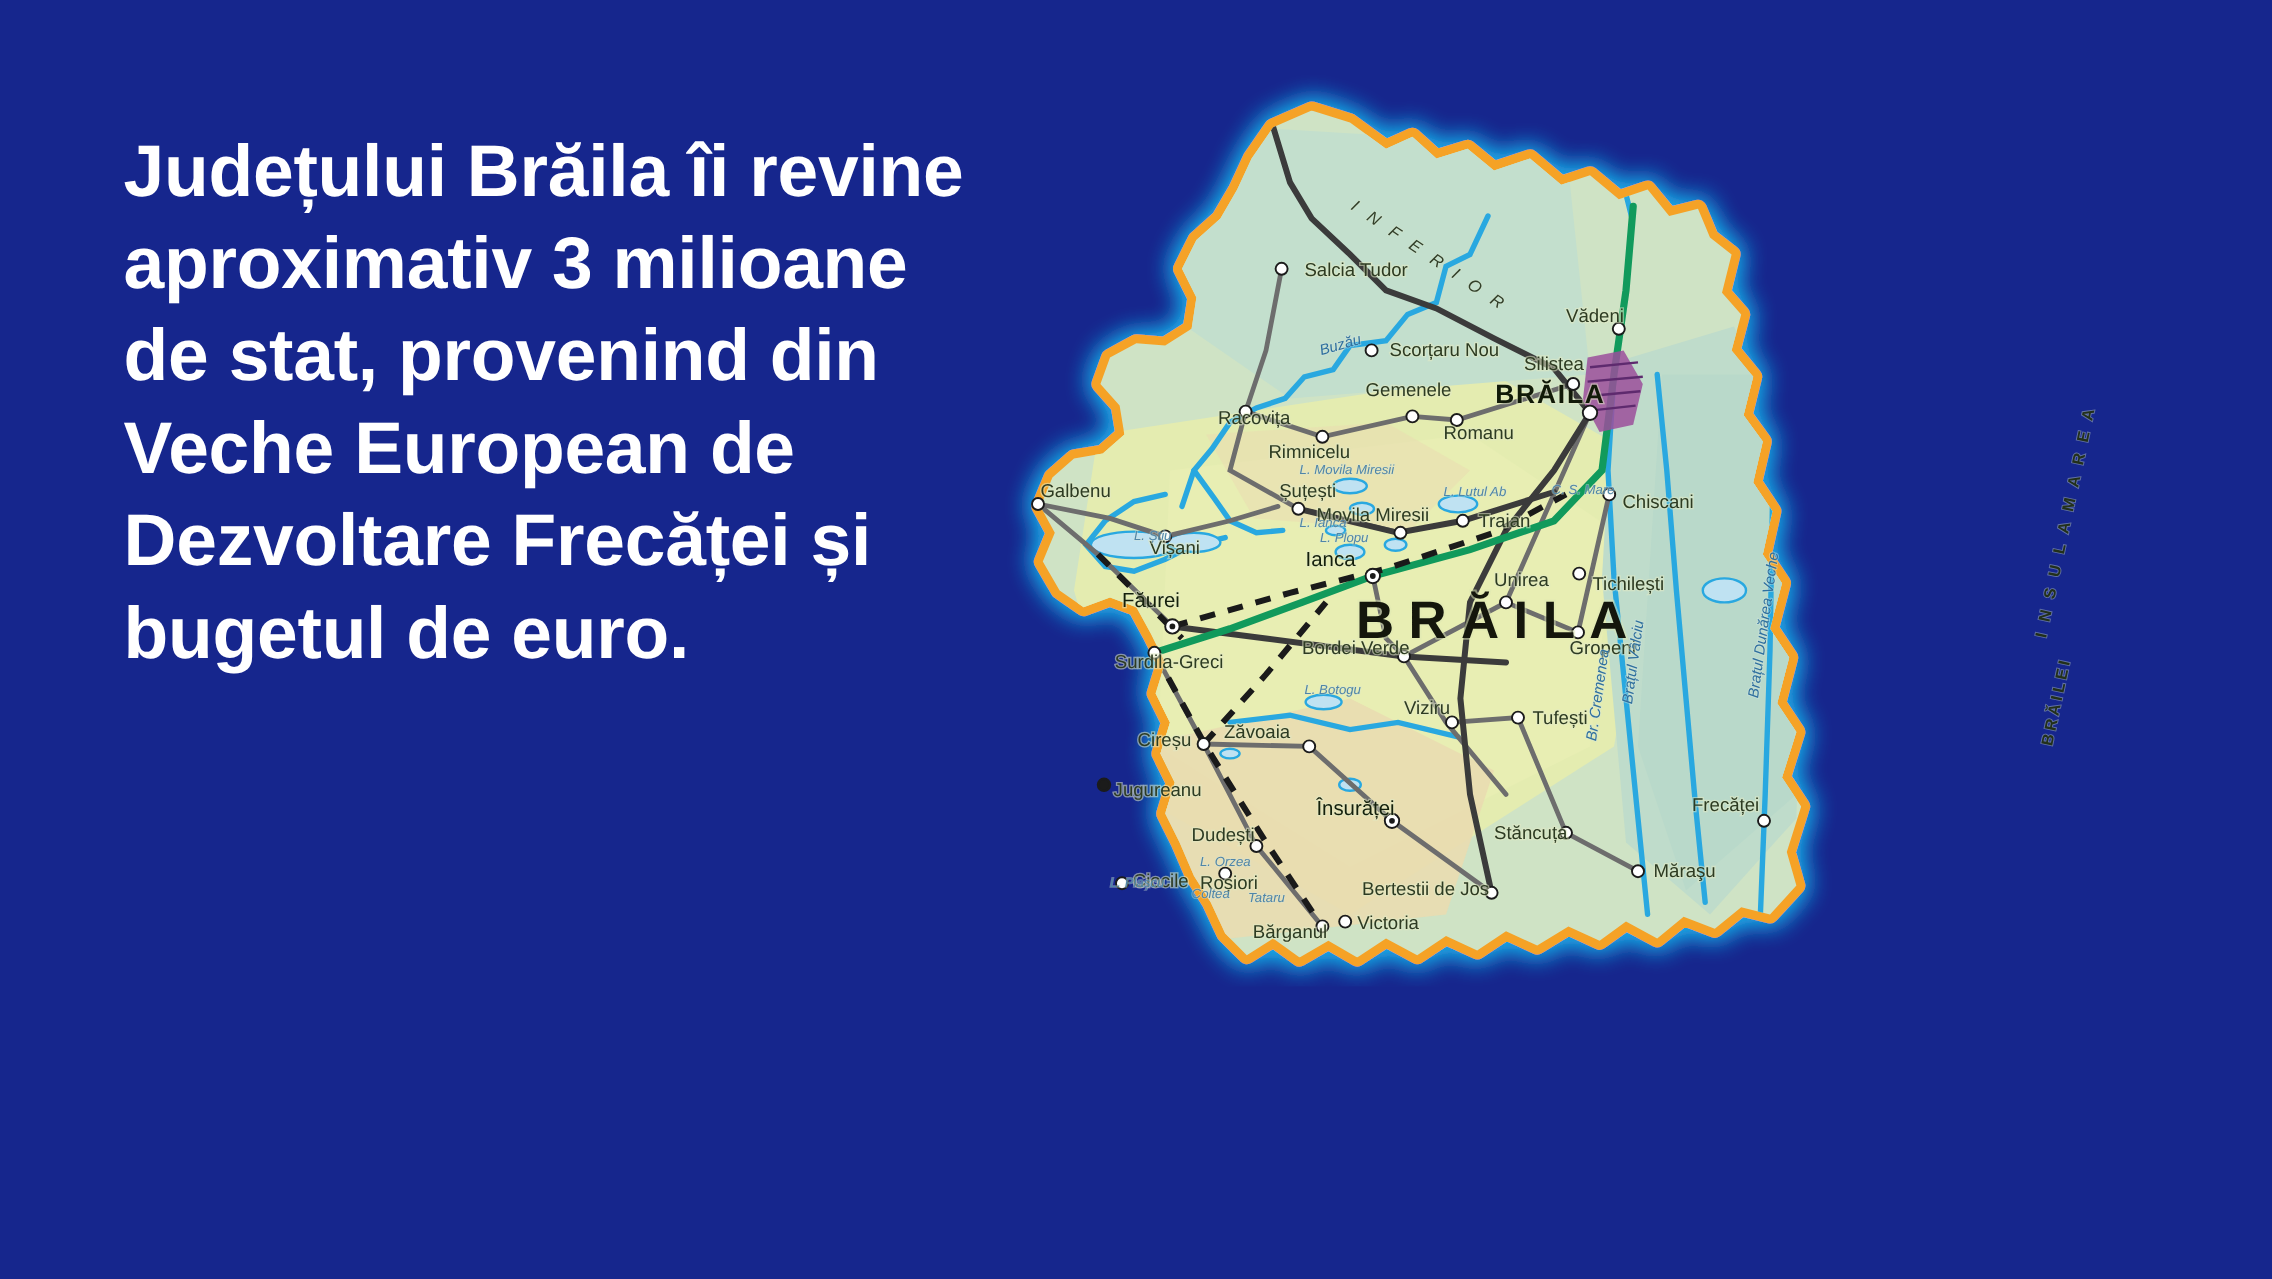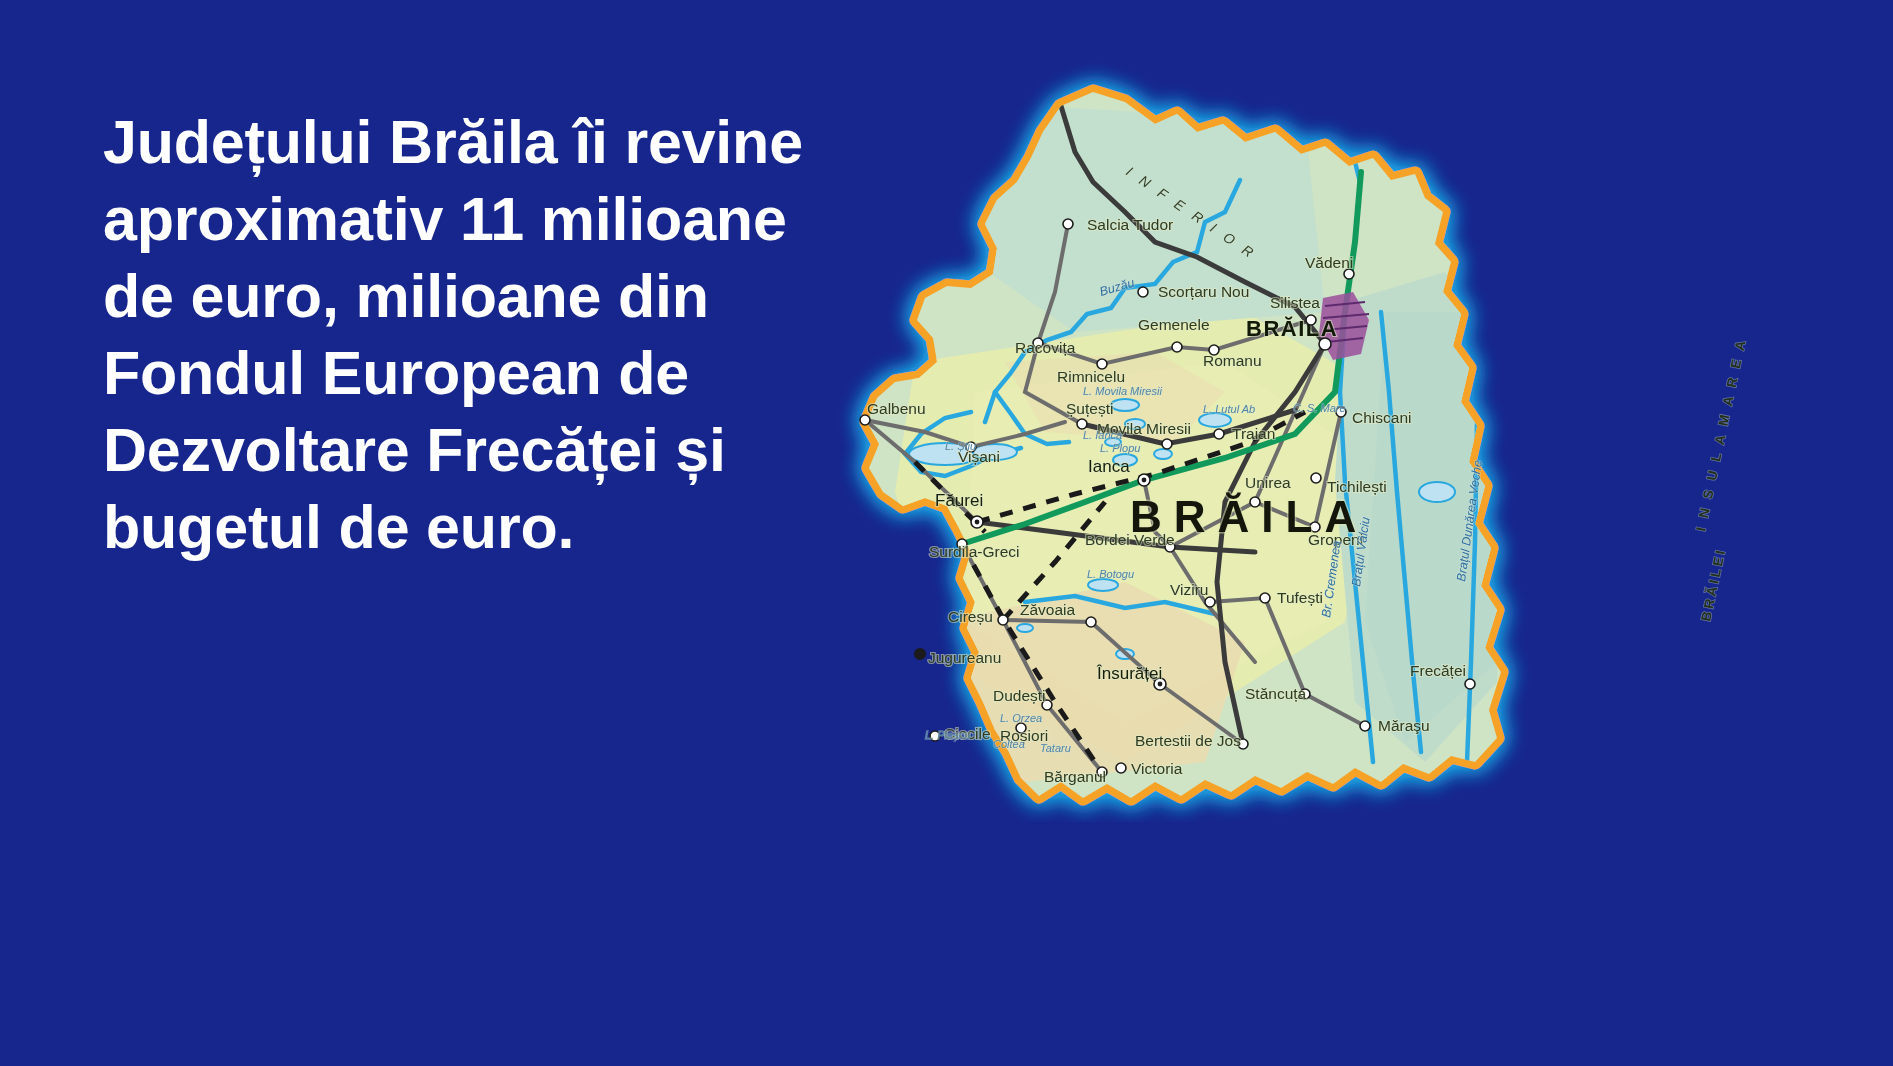--- a/index.html
+++ b/index.html
@@ -61,23 +61,23 @@
   .dot.sm{stroke-width:1.6;}
   .dot.filled{fill:#1b1b1b;}
 </style>
 </head>
 <body>
 
 <div id="stage">
 
   <div id="text-block">
     <span class="ln">Județului Brăila îi revine</span>
-    <span class="ln">aproximativ 11 milioane</span>
-    <span class="ln">de euro, milioane din</span>
-    <span class="ln">Fondul European de</span>
+    <span class="ln">aproximativ 3 milioane</span>
+    <span class="ln">de stat, provenind din</span>
+    <span class="ln">Veche European de</span>
     <span class="ln">Dezvoltare Frecăței și</span>
     <span class="ln">bugetul de euro.</span>
   </div>
 
   <div id="map-wrap">
     <svg id="map-svg" viewBox="0 0 1080 760" xmlns="http://www.w3.org/2000/svg">
       <defs>
         <filter id="glow" x="-25%" y="-25%" width="150%" height="150%">
           <feGaussianBlur stdDeviation="11" result="b"></feGaussianBlur>
           <feFlood flood-color="#1fb4ef" flood-opacity="0.95" result="c"></feFlood>

